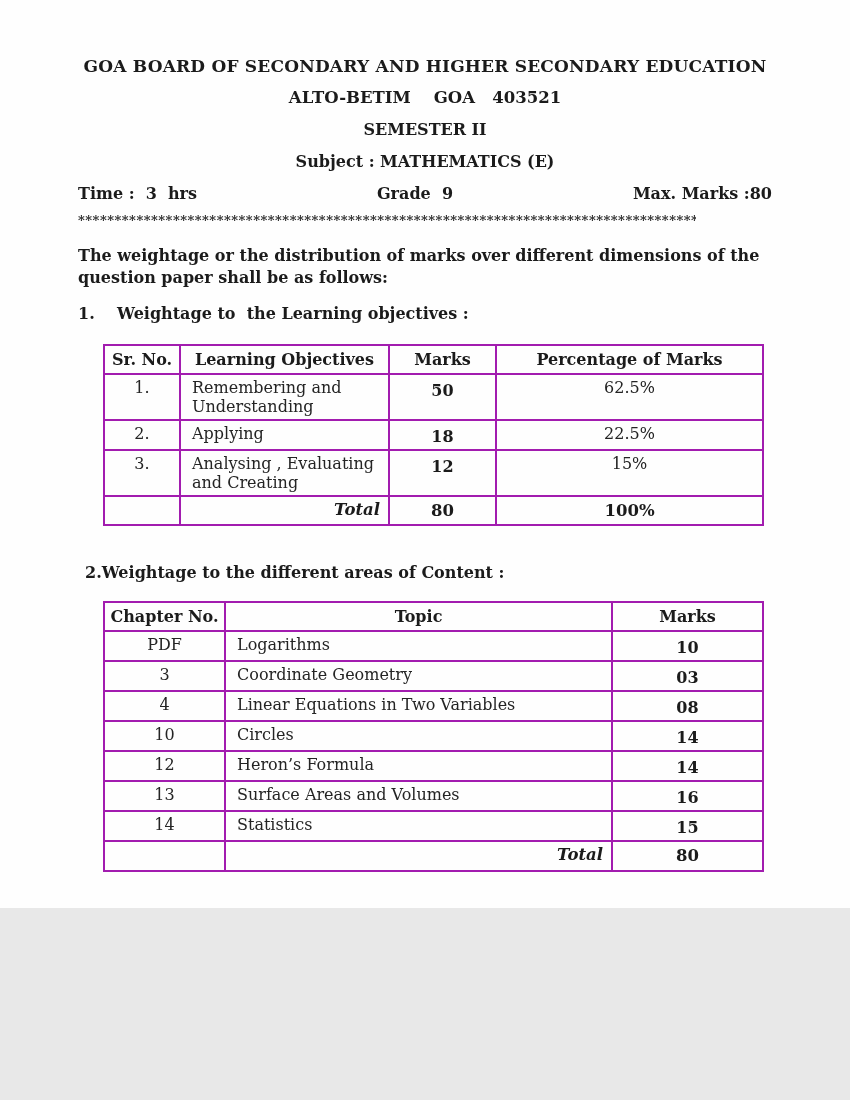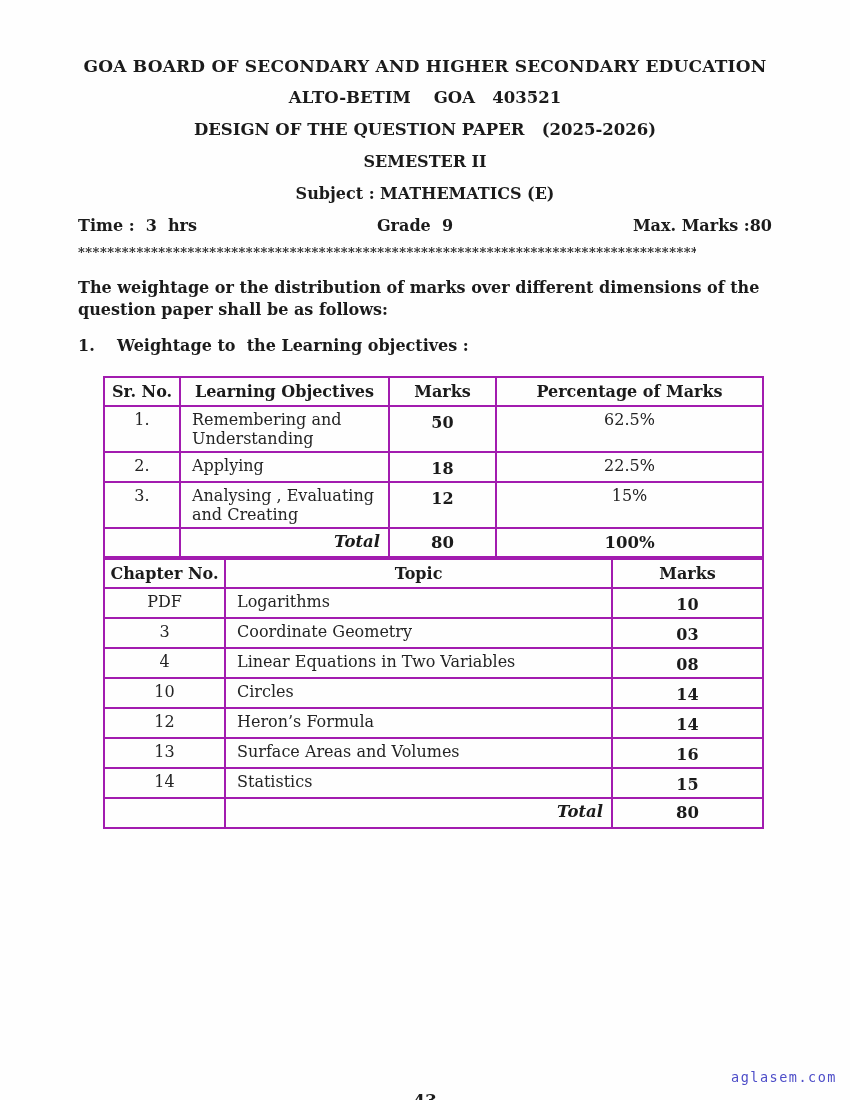--- a/index.html
+++ b/index.html
@@ -1,19 +1,19 @@
 <!DOCTYPE html>
 <html><head>
 <meta charset="utf-8">
 <style>
   * { margin:0; padding:0; box-sizing:border-box; }
   html,body { background:#e8e8e8; }
   .page {
     position:relative;
-    width:850px; height:1100px;
+    width:850px; height:908px;
     margin:0 auto;
     background:#fefefe;
     color:#1b1b1b;
     font-family:"DejaVu Serif","Liberation Serif",serif;
     overflow:hidden;
   }
   .content { padding:55px 78px 0 78px; }
   .pre { white-space:pre-wrap; }
 
   
@@ -77,21 +77,20 @@
   }
 </style>
 </head>
 <body>
 
 <div class="page" style="color: rgb(27, 27, 27); background: rgb(254, 254, 254);">
   <div class="content">
 
     <div class="hline hline-1">GOA BOARD OF SECONDARY AND HIGHER SECONDARY EDUCATION</div>
     <div class="hline hline-2 pre">ALTO-BETIM    GOA   403521</div>
-    <div class="hline hline-3 pre">DESIGN OF THE QUESTION PAPER   (2025-2026)</div>
     <div class="hline hline-4">SEMESTER II</div>
     <div class="hline hline-5">Subject : MATHEMATICS (E)</div>
 
     <div class="meta-row">
       <span class="pre">Time :  3  hrs</span>
       <span class="pre">Grade  9</span>
       <span class="pre">Max. Marks :80</span>
     </div>
 
     <div class="stars">********************************************************************************************</div>
@@ -136,20 +135,21 @@
         </tr>
         <tr class="row-total">
           <td></td>
           <td class="total-label">Total</td>
           <td class="total-num">80</td>
           <td class="total-num">100%</td>
         </tr>
       </tbody>
     </table>
 
+    <div class="sec-heading sec2-heading">2.Weightage to the different areas of Content :</div>
 
     <table class="t2">
       <colgroup>
           <col style="width:121px">
           <col style="width:387px">
           <col style="width:151px">
         </colgroup>
       <thead>
         <tr>
           <th>Chapter No.</th>

